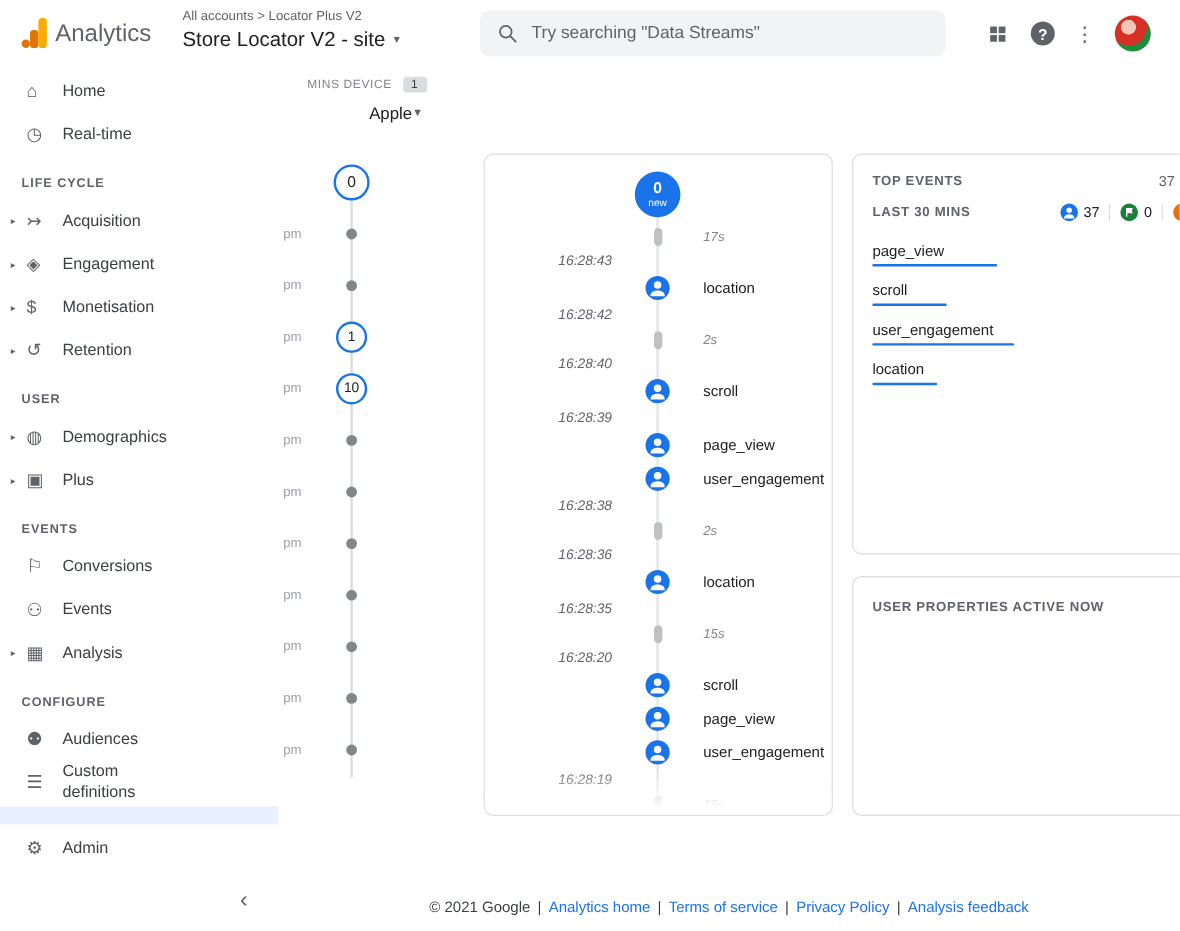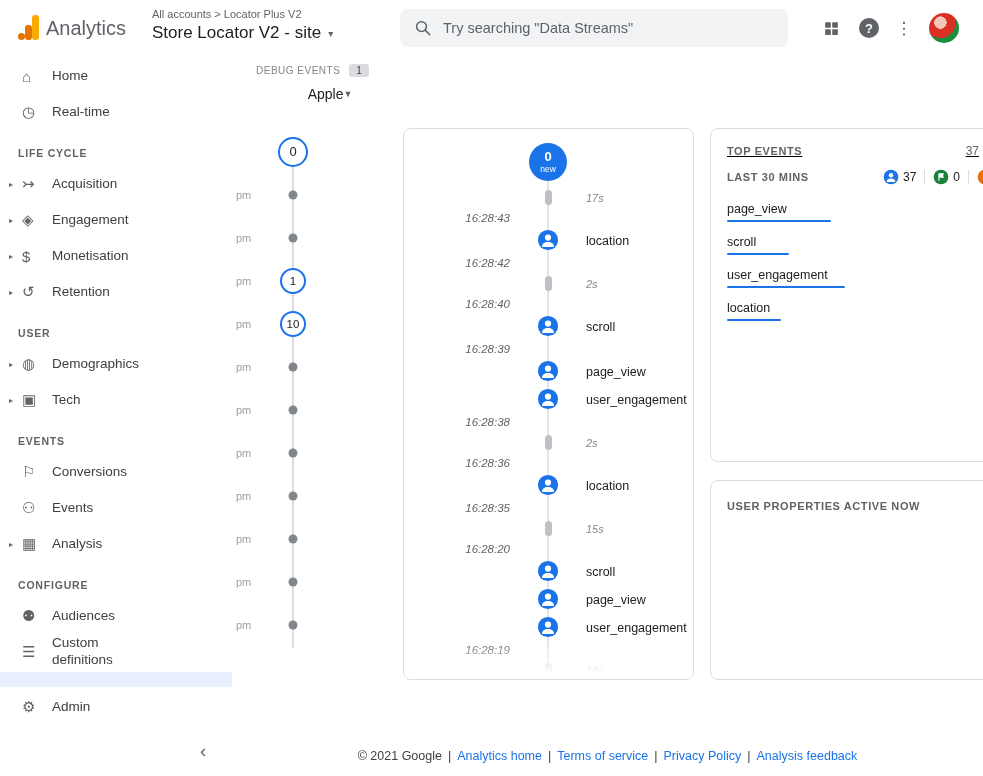--- a/index.html
+++ b/index.html
@@ -94,21 +94,21 @@
   .ev-label{font-size:12.5px;color:var(--text);padding-left:12px;cursor:pointer;}
   .stream-fade{position:absolute;left:0;right:0;bottom:0;height:38px;pointer-events:none;
     background:linear-gradient(rgba(255,255,255,0),#fff 85%);}
 
   
   .card{position:absolute;background:#fff;border:1px solid var(--border);border-radius:8px;
     overflow:hidden;padding:15px 16px;}
   .card.top-events{left:710px;top:128px;width:286px;height:334px;}
   .card.user-props{left:710px;top:480px;width:286px;height:200px;}
   .card-title{font-size:11px;font-weight:bold;color:var(--muted);letter-spacing:0.6px;}
-  .te-head{display:flex;justify-content:space-between;align-items:center;text-decoration:underline;}
+  .te-head{display:flex;justify-content:space-between;align-items:center;}
   .te-total{font-size:12px;color:var(--muted);}
   .te-sub{display:flex;justify-content:space-between;align-items:center;margin-top:11px;}
   .te-counters{display:flex;align-items:center;gap:8px;margin-right:-18px;}
   .ct{display:flex;align-items:center;gap:4px;font-size:12px;color:var(--text);cursor:pointer;}
   .ct-icon{width:16px;height:16px;}
   .ct-icon svg{width:16px;height:16px;display:block;}
   .ct-div{width:1px;height:14px;background:var(--border);}
   .te-list{margin-top:17px;}
   .te-row{margin-bottom:13px;cursor:pointer;}
   .te-name{font-size:12.5px;color:var(--text);}
@@ -199,21 +199,21 @@
       </div>
       <div class="nav-section">USER</div>
       <div class="nav-item">
         <span class="nav-arrow">▸</span>
         <span class="nav-icon ic-demographics">◍</span>
         <span class="nav-label">Demographics</span>
       </div>
       <div class="nav-item">
         <span class="nav-arrow">▸</span>
         <span class="nav-icon ic-tech">▣</span>
-        <span class="nav-label">Tech</span>
+        <span class="nav-label">Plus</span>
       </div>
       <div class="nav-section">EVENTS</div>
       <div class="nav-item">
         <span class="nav-arrow"></span>
         <span class="nav-icon ic-conversions">⚐</span>
         <span class="nav-label">Conversions</span>
       </div>
       <div class="nav-item">
         <span class="nav-arrow"></span>
         <span class="nav-icon ic-events">⚇</span>
@@ -239,21 +239,21 @@
       <div class="nav-item">
         <span class="nav-arrow"></span>
         <span class="nav-icon ic-admin">⚙</span>
         <span class="nav-label">Admin</span>
       </div>
     </nav>
   <span class="collapse">‹</span>
 
   <div class="debug-panel">
     <div class="dd-label">
-      <span>DEBUG EVENTS</span>
+      <span>MINS DEVICE</span>
       <span class="dd-count">1</span>
     </div>
     <div class="dd-select">
       <span>Apple</span>
       <span class="arr">▼</span>
     </div>
   </div>
 
   <div class="mtl">
     <div class="mtl-line"></div>

